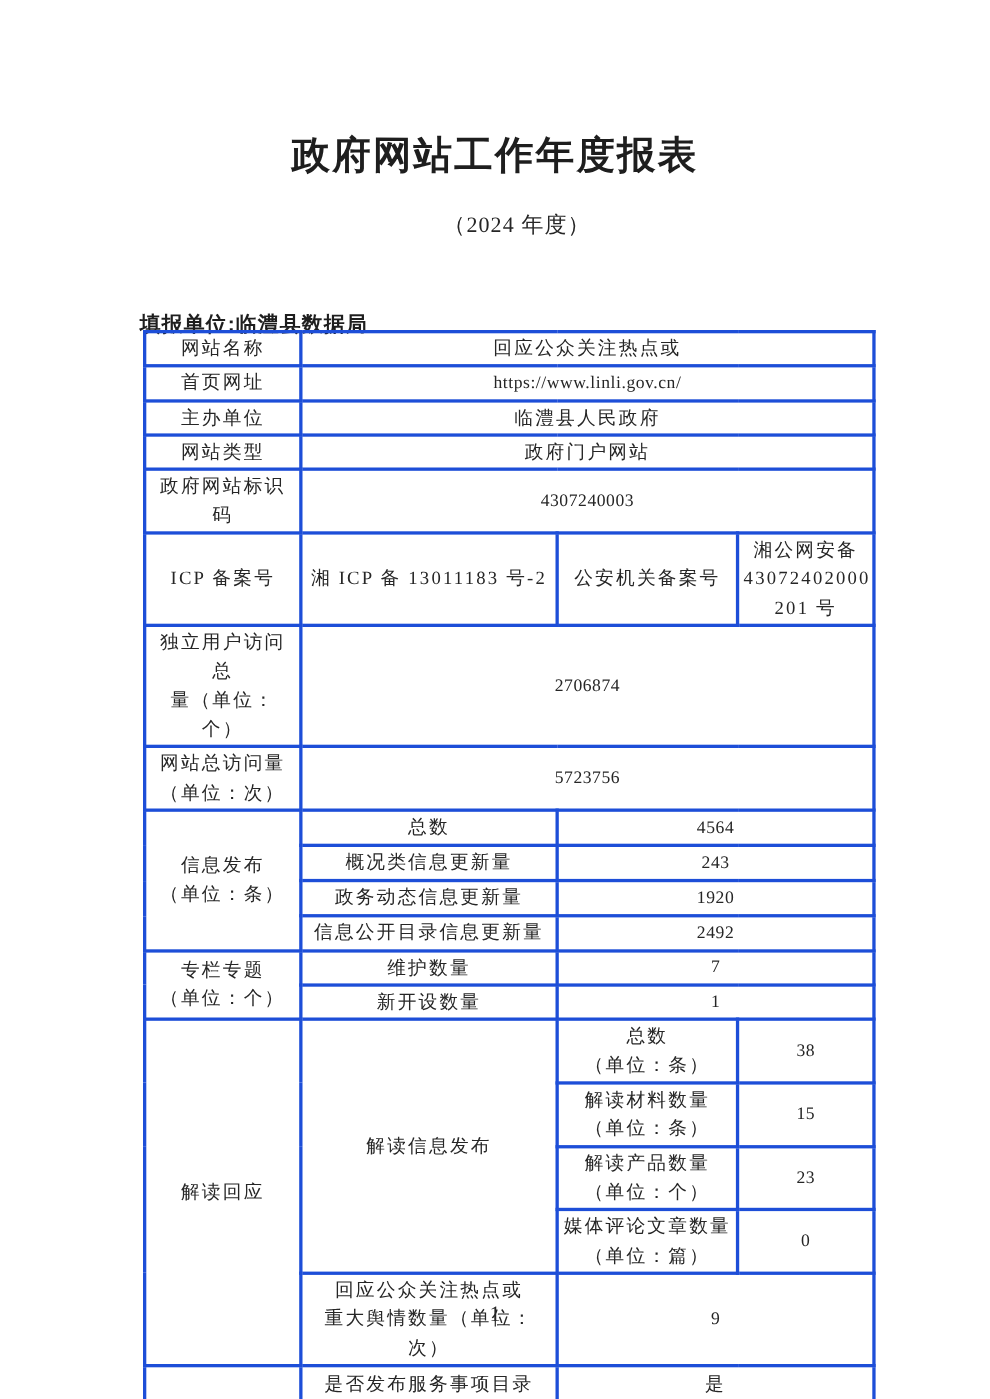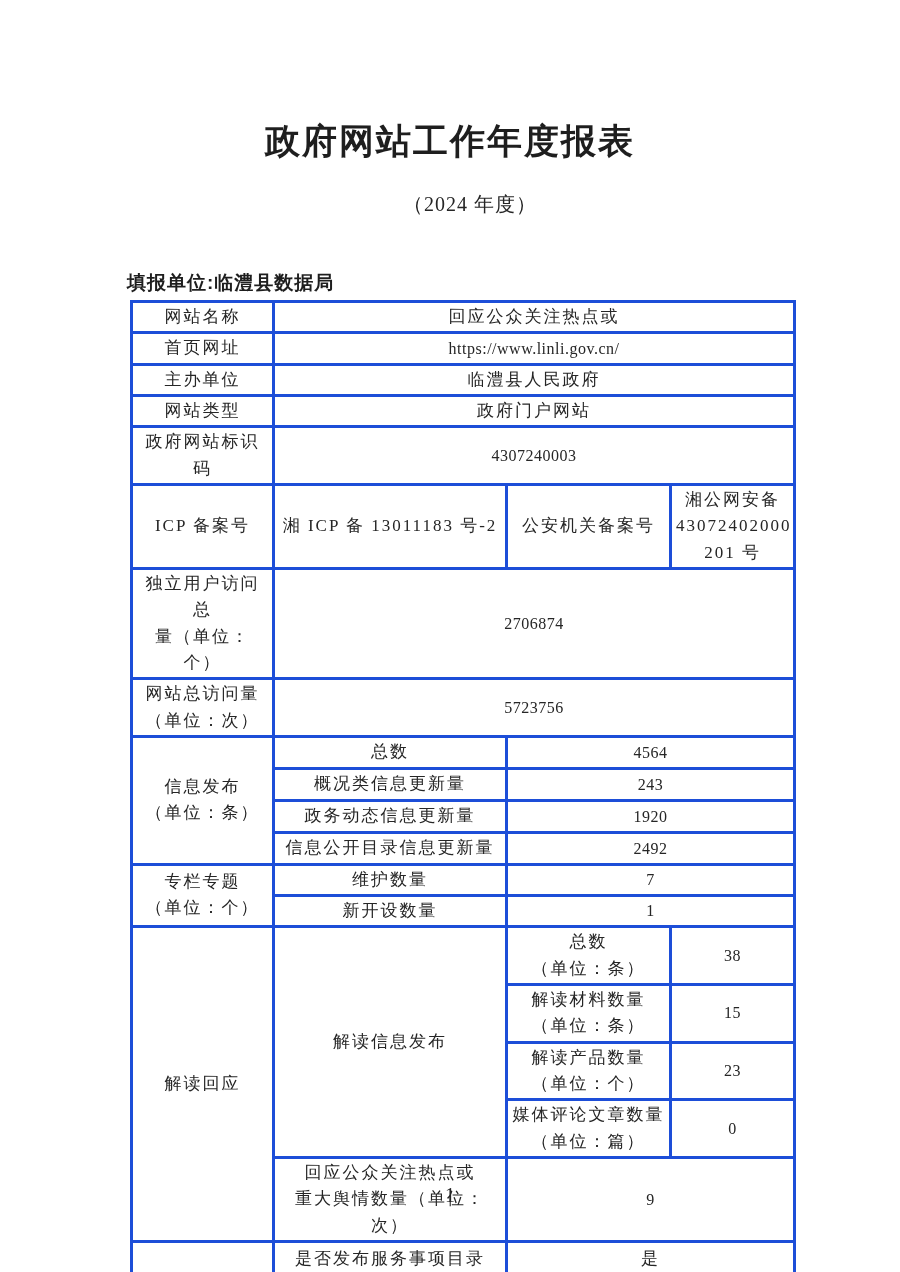--- a/index.html
+++ b/index.html
@@ -22,21 +22,21 @@
     color:#1e1e1e;
   }
   .doc-subtitle {
     position:absolute; top:191px; left:0; width:100%;
     text-align:center;
     font-size:20px;
     letter-spacing:1px;
     margin-left:20px;
   }
   .reporting-unit {
-    position:absolute; top:270px; left:127px;
+    position:absolute; top:282px; left:127px;
     font-family:"Liberation Sans", sans-serif;
     font-weight:700;
     font-size:19px;
     letter-spacing:1px;
     color:#1e1e1e;
   }
   table.report {
     position:absolute; top:300px; left:130px;
     width:663px;
     border-collapse:collapse;

